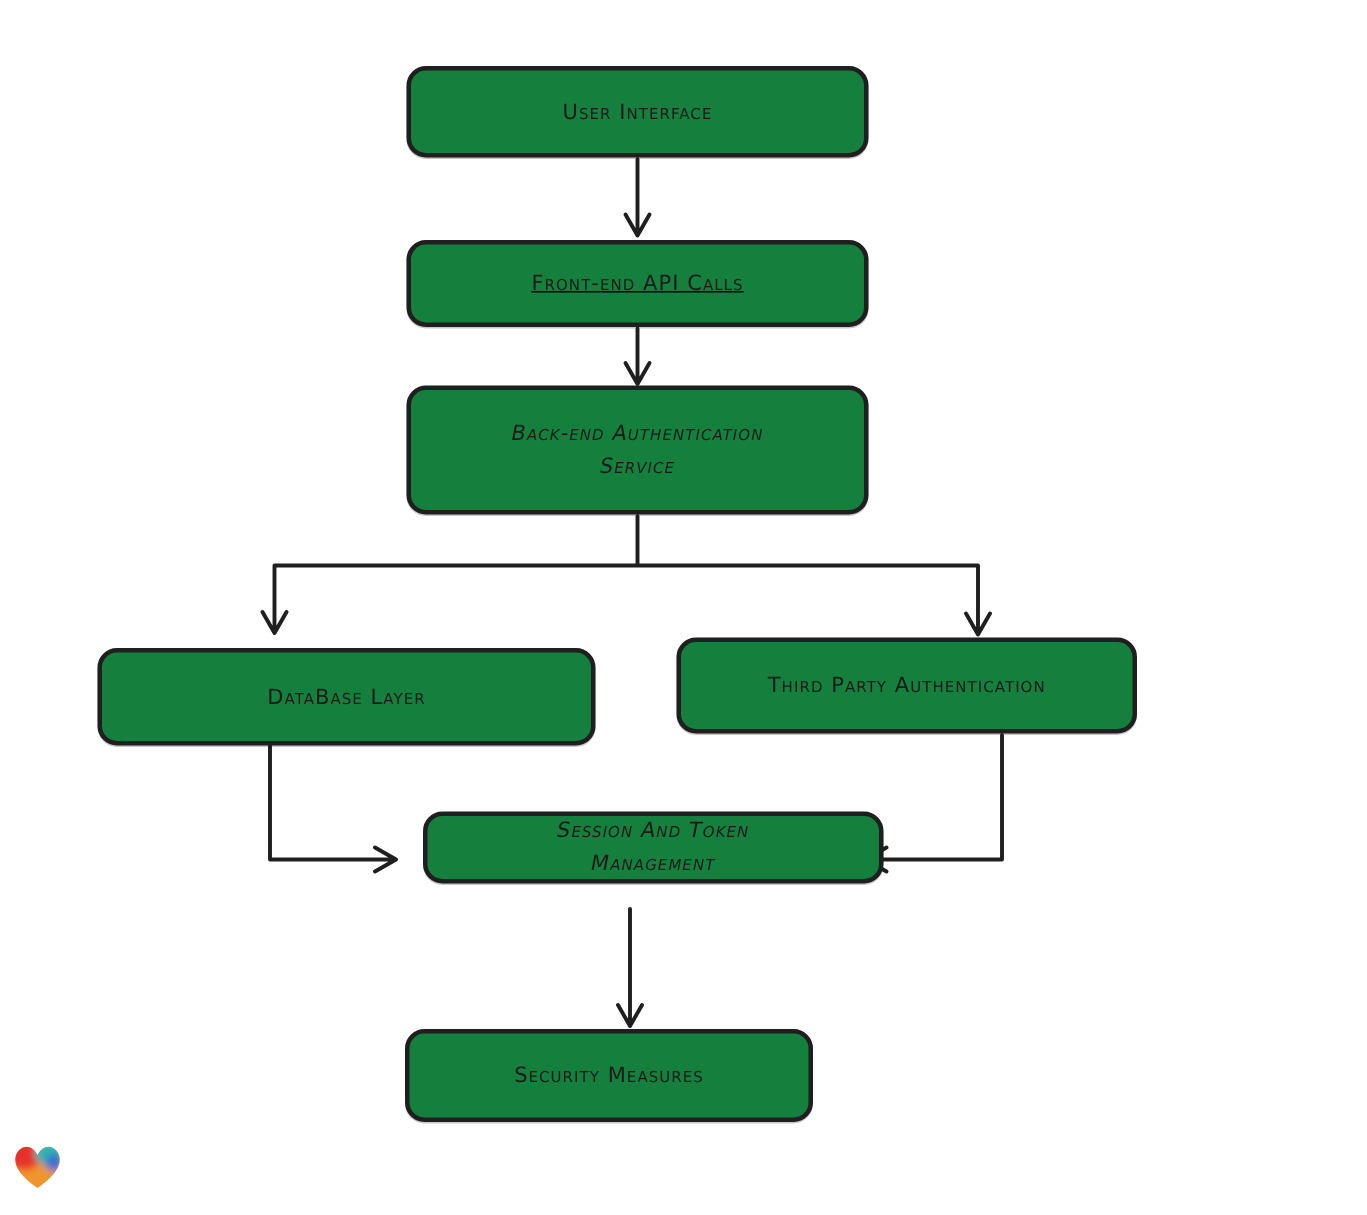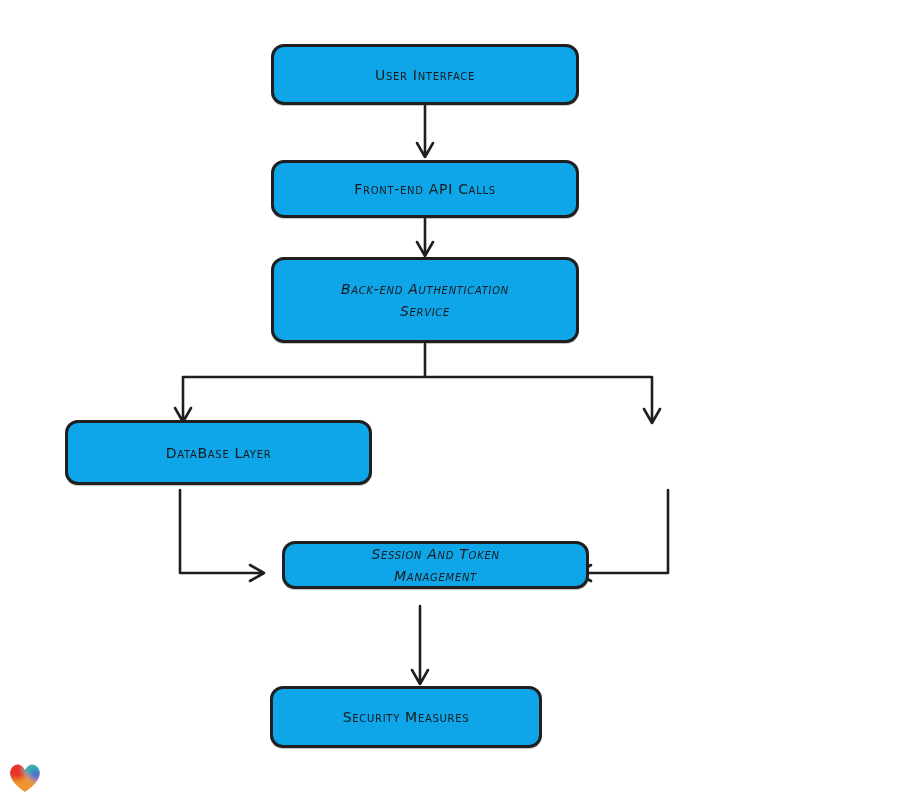--- a/index.html
+++ b/index.html
@@ -15,21 +15,21 @@
     background: #ffffff;
   }
   .edges {
     position: absolute;
     left: 0; top: 0;
     width: 911px; height: 810px;
     pointer-events: none;
   }
   .node {
     position: absolute;
-    background: #0ea5e9;
+    background: #15803d;
     border: 3px solid #1f1f1f;
     border-radius: 13px;
     display: flex;
     align-items: center;
     justify-content: center;
     text-align: center;
     box-shadow: 0 1px 0 rgba(30,30,30,0.25);
     cursor: default;
   }
   .node .label {
@@ -59,32 +59,35 @@
     <path d="M425 344 L425 377 M183 377 L652 377 M183 377 L183 422 M175 408 L183 422 L191 408 M652 377 L652 423 M644 409 L652 423 L660 409" stroke="#1f1f1f"></path>
     <path d="M180 490 L180 573 L264 573 M250 565 L264 573 L250 581" stroke="#1f1f1f"></path>
     <path d="M668 490 L668 573 L577 573 M591 565 L577 573 L591 581" stroke="#1f1f1f"></path>
     <path d="M420 606 L420 684 M412 670 L420 684 L428 670" stroke="#1f1f1f"></path>
   </svg>
 
   <div class="node n1" style="left:271px; top:44px; width:308px; height:61px;">
     <span class="label">User Interface</span>
   </div>
 
-  <div class="node n2" style="left:271px; top:160px; width:308px; height:58px;">
+  <div class="node n2" style="left:271px; top:160px; width:308px; height:58px;text-decoration:underline;">
     <span class="label">Front-end API Calls</span>
   </div>
 
   <div class="node n3" style="left:271px; top:257px; width:308px; height:86px;font-style:italic;">
     <span class="label">Back-end Authentication Service</span>
   </div>
 
-  <div class="node n4" style="left:65px; top:420px; width:307px; height:65px;">
+  <div class="node n4" style="left:65px; top:432px; width:332px; height:65px;">
     <span class="label">DataBase Layer</span>
   </div>
 
+  <div class="node n5" style="left:451px; top:425px; width:307px; height:64px;">
+    <span class="label">Third Party Authentication</span>
+  </div>
 
   <div class="node n6" style="left:282px; top:541px; width:307px; height:48px;font-style:italic;">
     <span class="label">Session And Token Management</span>
   </div>
 
   <div class="node n7" style="left:270px; top:686px; width:272px; height:62px;">
     <span class="label">Security Measures</span>
   </div>
 
   <svg class="heart-logo" viewBox="0 0 34 34">

